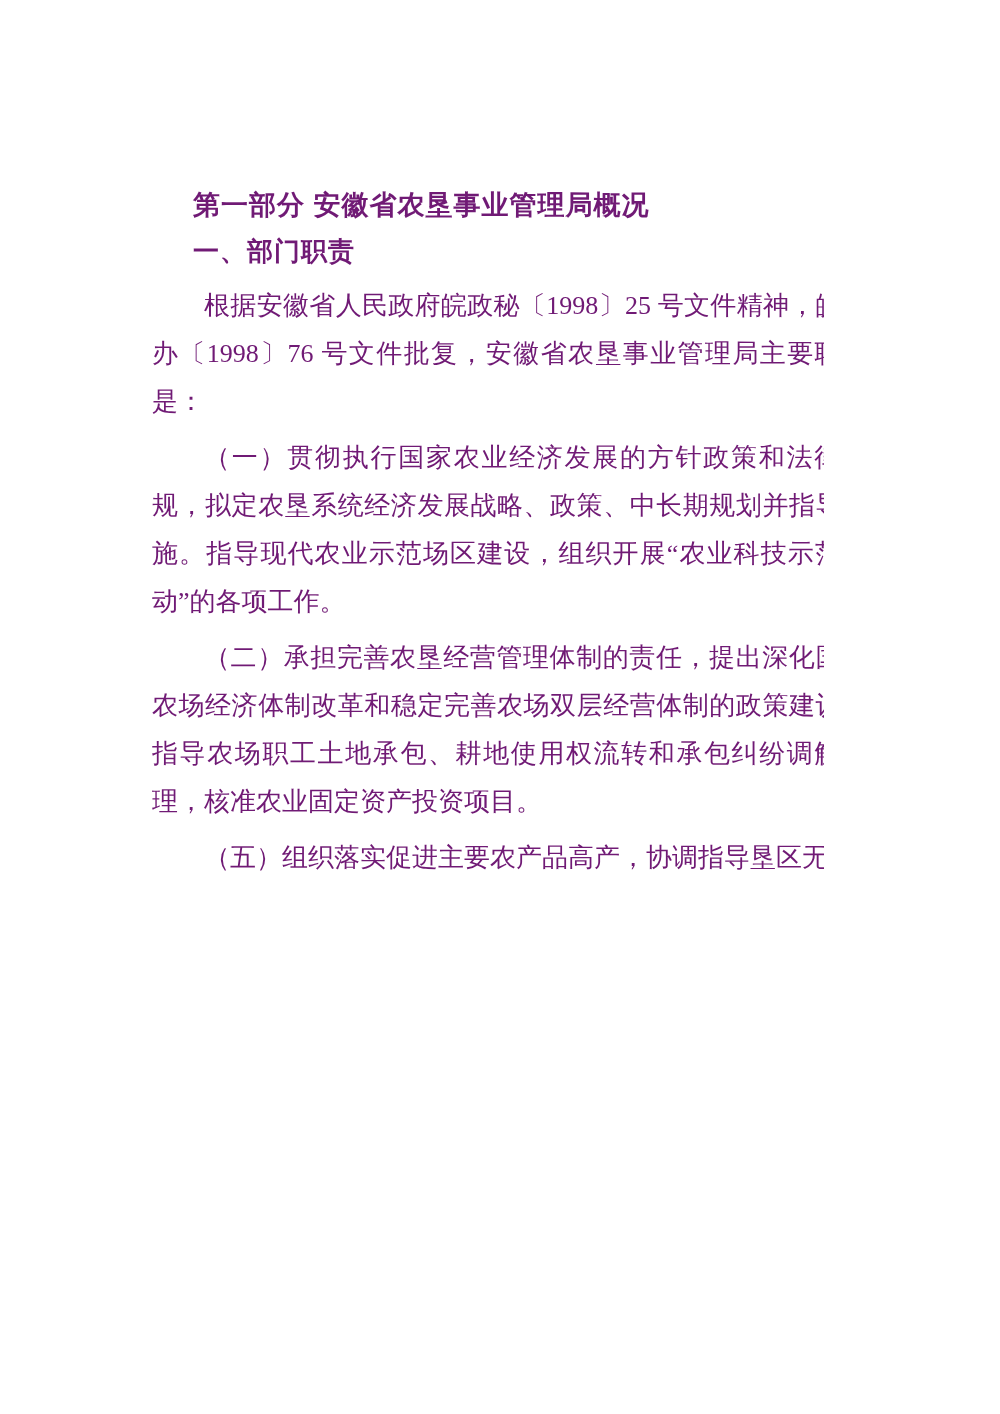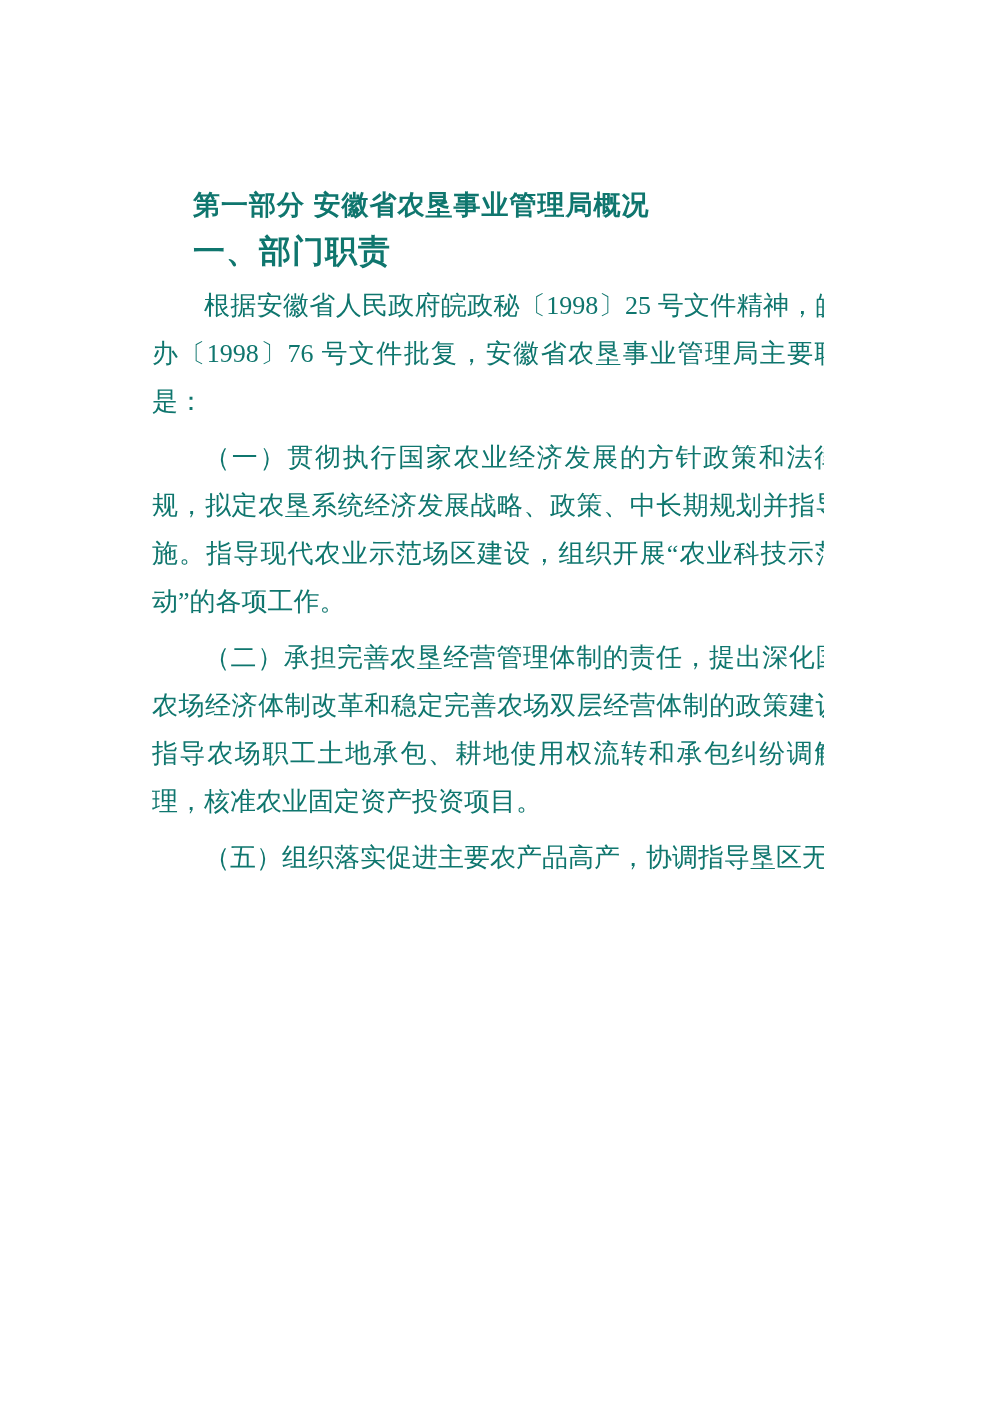--- a/index.html
+++ b/index.html
@@ -5,21 +5,21 @@
   html, body {
     margin: 0;
     padding: 0;
     background: #ffffff;
   }
   .page {
     position: relative;
     width: 824px;
     height: 1414px;
     background: #ffffff;
-    color: #0f766e;
+    color: #701a75;
     overflow: hidden;
   }
   .content {
     position: absolute;
     left: 144px;
     top: 183px;
     width: 732px;
   }
   .part-title {
     margin: 0 0 0 49px;
@@ -27,21 +27,21 @@
     font-weight: bold;
     font-size: 27px;
     line-height: 45px;
     letter-spacing: 1px;
     white-space: nowrap;
   }
   .section-title {
     margin: 0 0 0 49px;
     font-family: "Liberation Sans", sans-serif;
     font-weight: bold;
-    font-size: 32px;
+    font-size: 26px;
     line-height: 46px;
     letter-spacing: 1px;
     white-space: nowrap;
   }
   .paragraphs {
     margin-top: 2px;
   }
   .body-para {
     margin: 8px;
     font-family: "Liberation Serif", serif;

